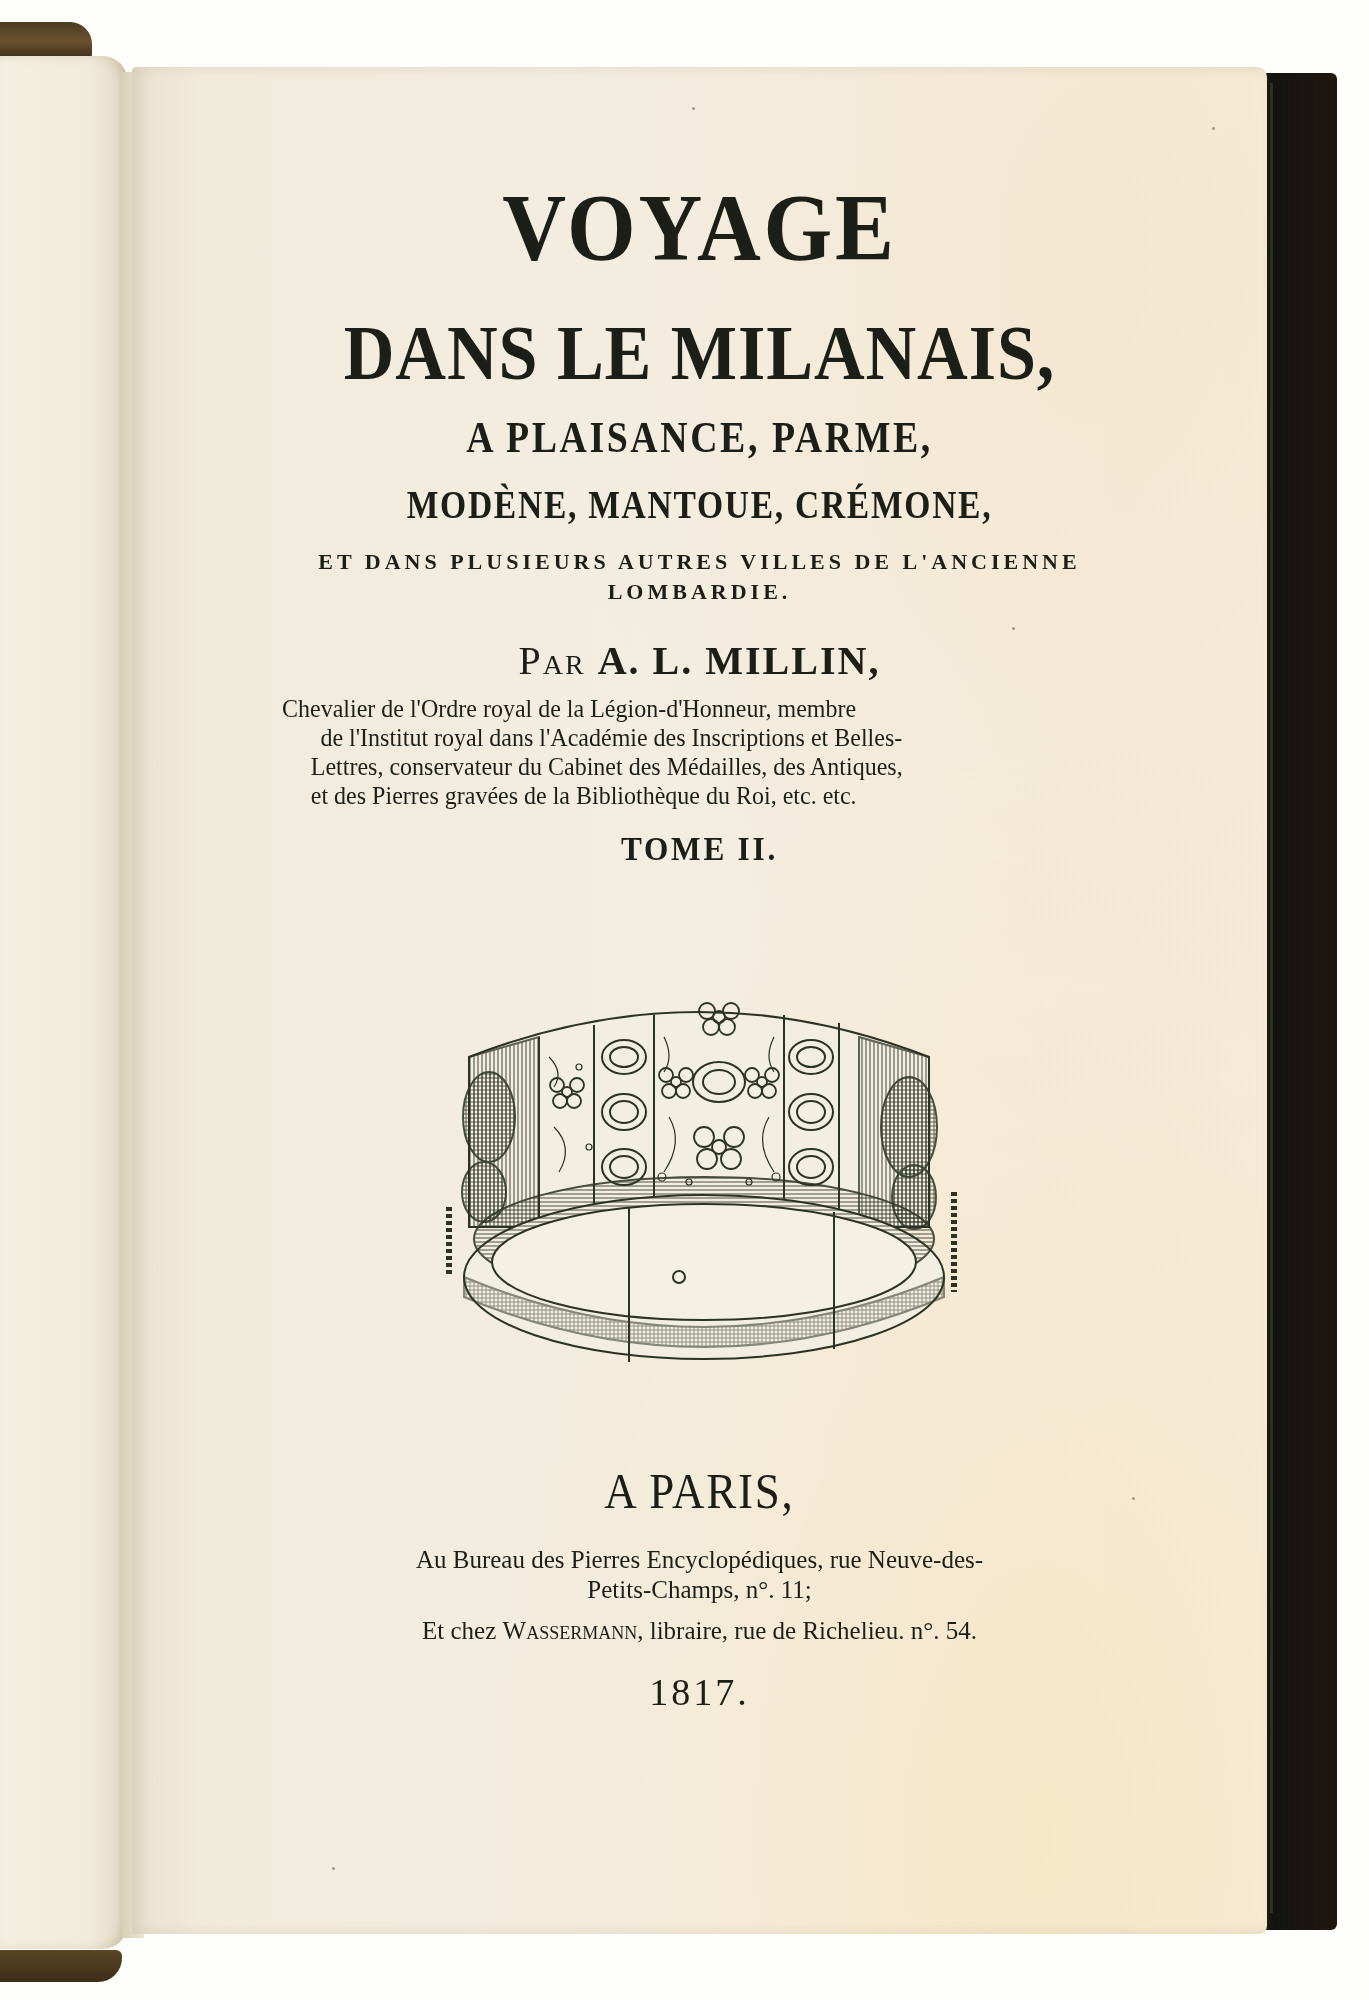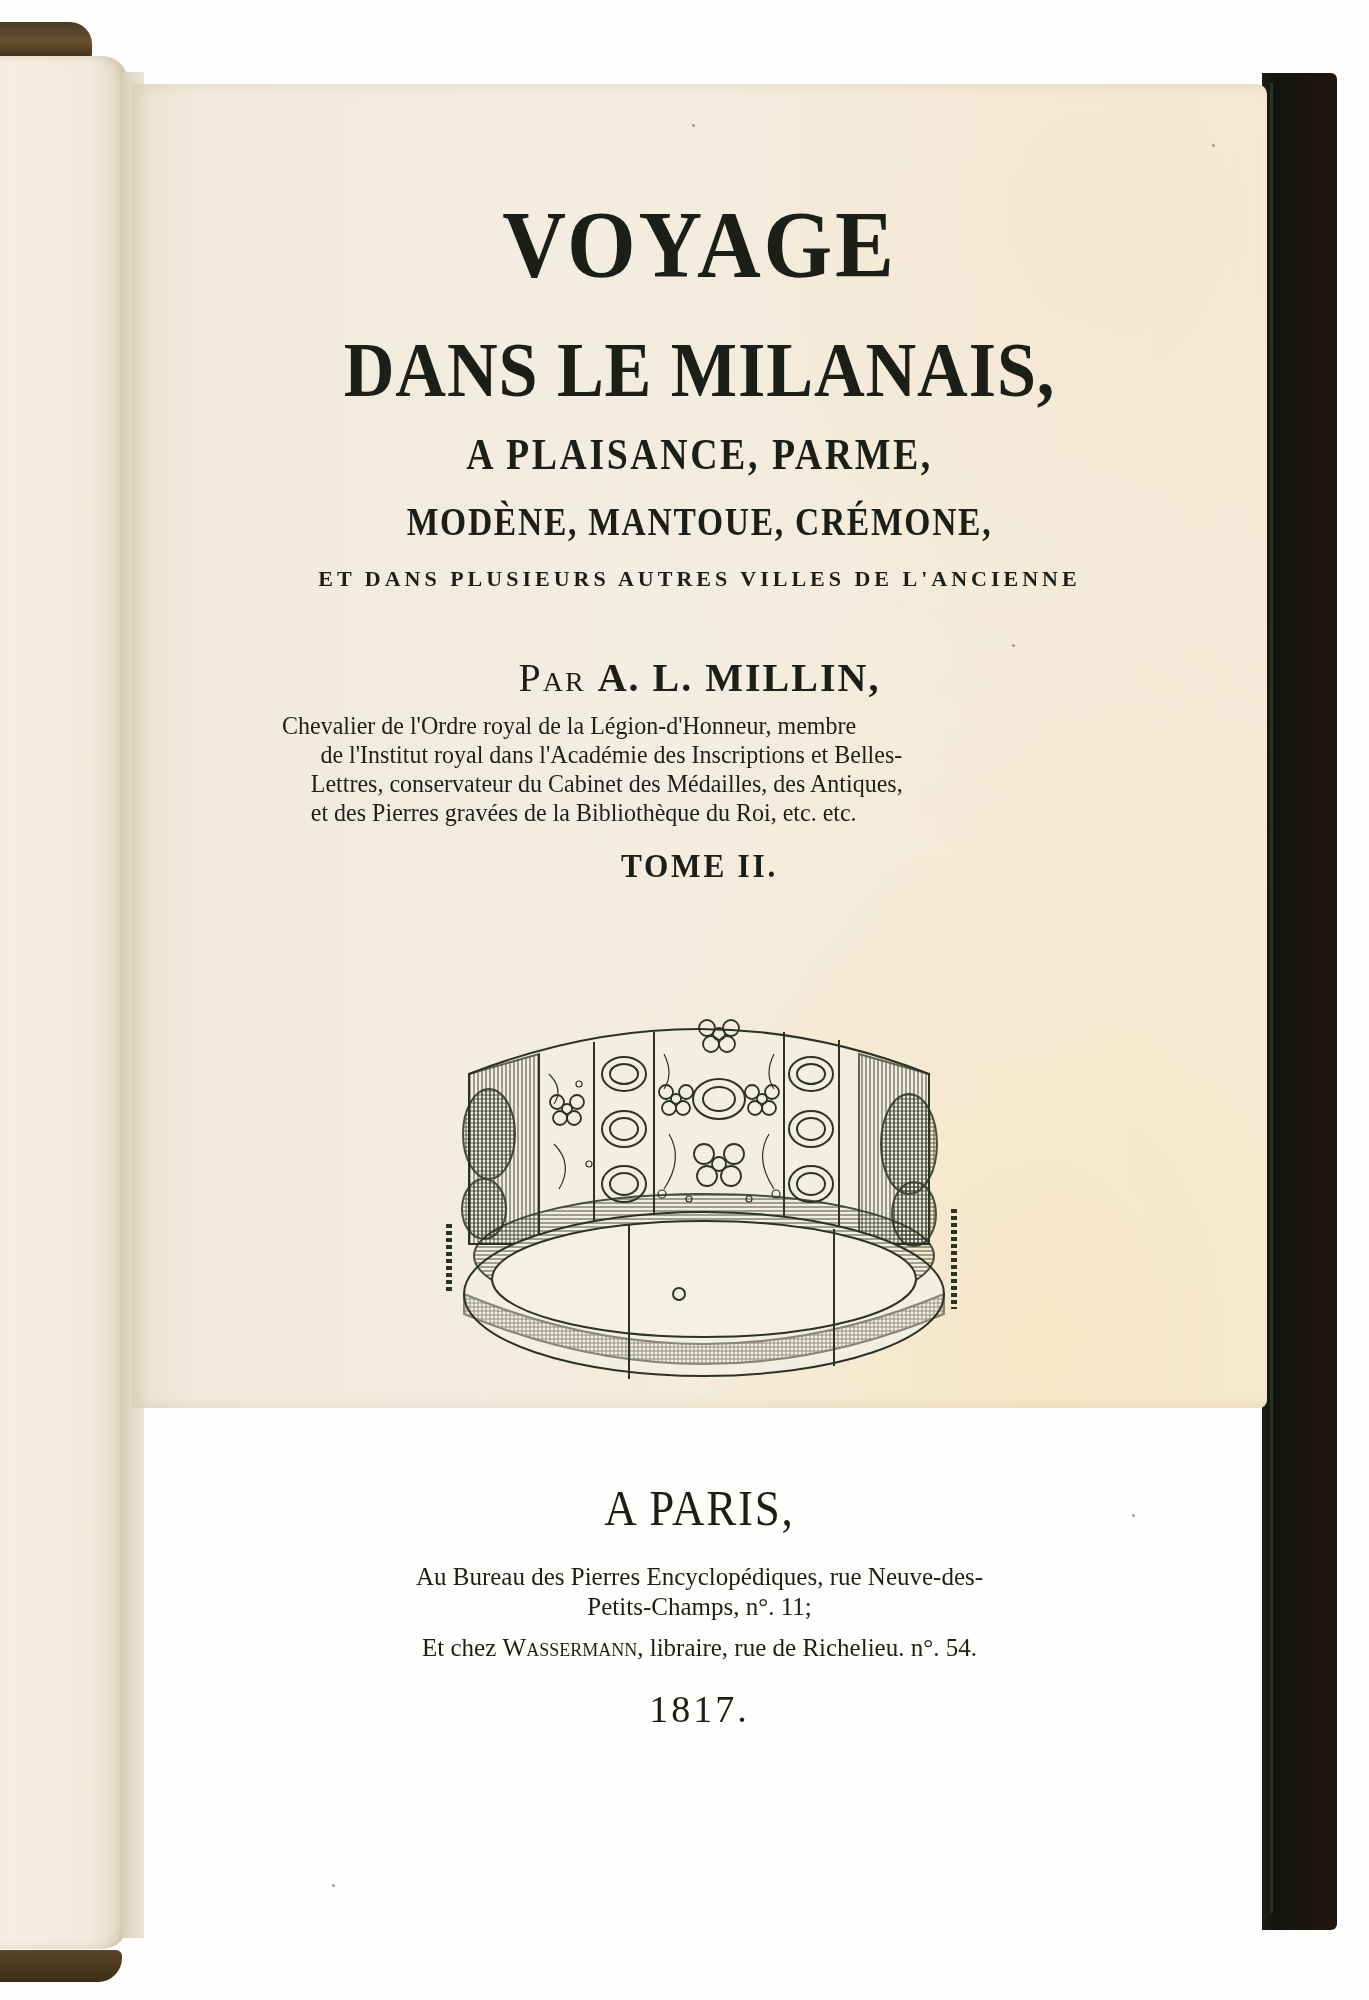--- a/index.html
+++ b/index.html
@@ -30,21 +30,21 @@
   .back-cover {
     position:absolute; left:1262px; top:73px; width:75px; height:1857px;
     background:linear-gradient(90deg,#1d2018 0%,#121410 15%,#1a1512 60%,#22160f 100%);
     border-radius:0 6px 6px 0;
   }
   .back-cover::before {
     content:""; position:absolute; left:8px; top:10px; width:3px; height:1830px;
     background:#3a4428; opacity:.6;
   }
   .title-page {
-    position:absolute; left:132px; top:84px; width:1135px; height:1324px;
+    position:absolute; left:132px; top:67px; width:1135px; height:1867px;
     background:
       radial-gradient(ellipse at 80% 95%, rgba(248,228,190,0.65), rgba(0,0,0,0) 45%),
       radial-gradient(ellipse at 85% 10%, rgba(245,225,195,0.45), rgba(0,0,0,0) 40%),
       linear-gradient(90deg,#e9e2cf 0%,#f1ebdc 6%,#f3eee2 50%,#f5ecdb 100%);
     border-radius:4px 10px 8px 2px;
     box-shadow: inset 8px 0 14px rgba(140,120,80,0.18);
     color:#1c1f17;
   }
   .block { position:absolute; left:0; width:100%; text-align:center; }
   .t-voyage {
@@ -116,20 +116,21 @@
   <span class="speck" style="left:1000px;top:1430px"></span>
   <span class="speck" style="left:200px;top:1800px"></span>
   <span class="speck" style="left:1080px;top:60px"></span>
 
   <div class="block t-voyage">VOYAGE</div>
   <div class="block t-milanais">DANS LE MILANAIS,</div>
   <div class="block t-plaisance">A PLAISANCE, PARME,</div>
   <div class="block t-modene">MODÈNE, MANTOUE, CRÉMONE,</div>
   <div class="block t-villes">
     <div>ET DANS PLUSIEURS AUTRES VILLES DE L'ANCIENNE</div>
+    <div>LOMBARDIE.</div>
   </div>
 
   <div class="block t-author">
     <span>Par</span>
     <span class="name">A. L. MILLIN,</span>
   </div>
 
   <div class="block t-credentials">
     <span>Chevalier de l'Ordre royal de la Légion-d'Honneur, membre</span>
     <span class="indent">de l'Institut royal dans l'Académie des Inscriptions et Belles-</span>

